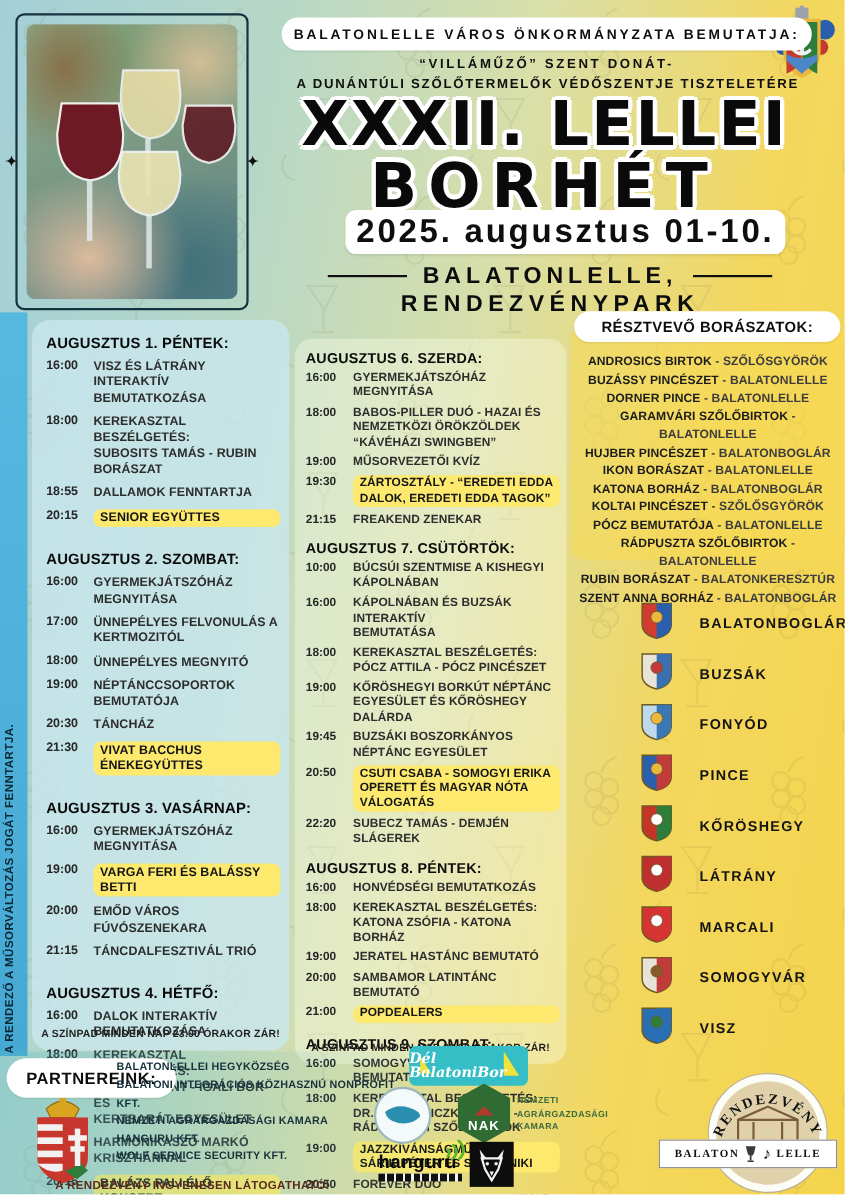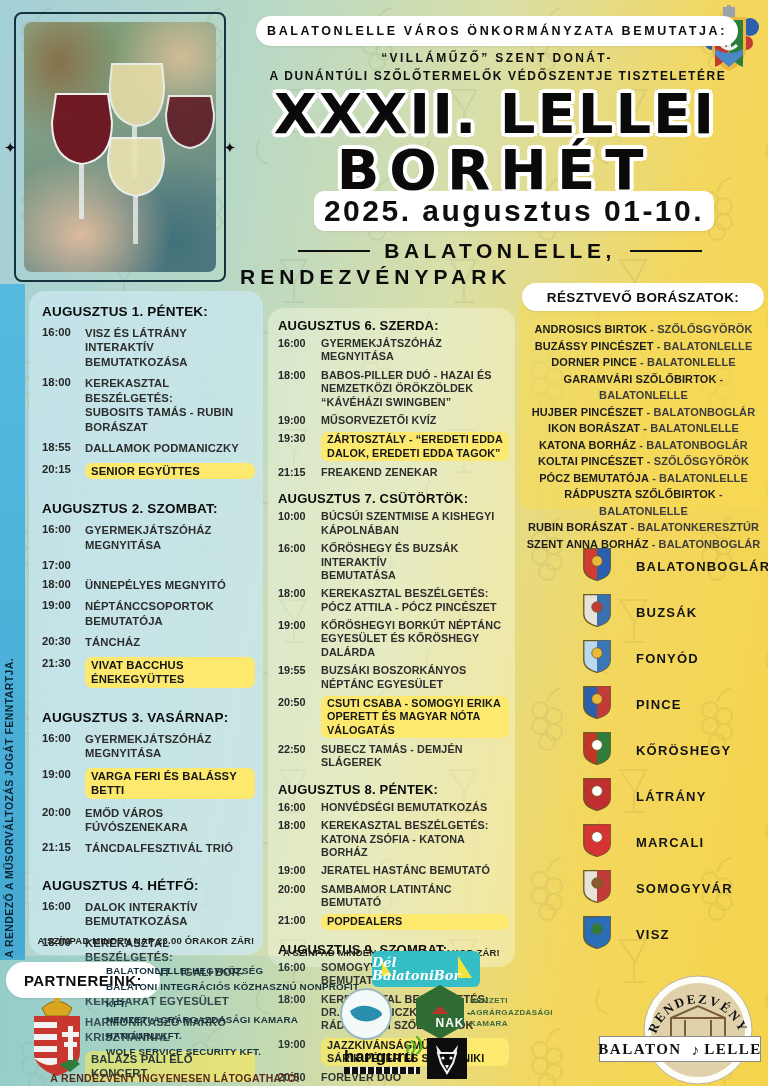--- a/index.html
+++ b/index.html
@@ -34,21 +34,21 @@
     font-size:12px;font-weight:800;letter-spacing:2.4px;color:#101010;}
   .dedic2{position:absolute;left:238px;top:69px;width:520px;text-align:center;
     font-size:12px;font-weight:800;letter-spacing:1.6px;color:#101010;}
   .big-title{position:absolute;left:228px;width:534px;text-align:center;
     font-family:"DejaVu Sans",sans-serif;font-weight:900;color:#0a0a0a;line-height:1;
     text-shadow:-3px -3px 0 #fff,3px -3px 0 #fff,-3px 3px 0 #fff,3px 3px 0 #fff,0 -4px 0 #fff,0 4px 0 #fff,-4px 0 0 #fff,4px 0 0 #fff;}
   .t1{top:86px;font-size:56px;letter-spacing:2px;}
   .t2{top:142px;font-size:56px;letter-spacing:10px;}
   .date-pill{position:absolute;left:302px;top:191px;width:400px;height:40px;border-radius:10px;
     font-size:30px;font-weight:800;letter-spacing:2.5px;margin-left:12px;}
-  .venue{position:absolute;left:240px;top:239px;width:520px;color:#0c0c0c;}
+  .venue{position:absolute;left:240px;top:239px;width:520px;text-align:center;color:#0c0c0c;}
   .venue .v1{display:flex;align-items:center;justify-content:center;gap:14px;
     font-size:21px;font-weight:800;letter-spacing:4.5px;}
   .venue .rule{display:inline-block;width:72px;height:2px;background:#101010;}
   .venue .v2{font-size:21px;font-weight:800;letter-spacing:5px;margin-top:2px;}
   
   .col-panel{position:absolute;border-radius:16px;box-sizing:border-box;}
   .col1{left:29px;top:291px;width:234px;height:664px;background:rgba(201,231,237,.82);padding:13px 8px 26px 13px;}
   .col2{left:268px;top:308px;width:247px;height:659px;background:rgba(250,252,230,.40);padding:10px 6px 26px 10px;}
   .day{margin-bottom:22px;}
   .col2 .day{margin-bottom:12px;}
@@ -95,36 +95,36 @@
   .logo-dbb .txt{font-family:"DejaVu Serif",serif;font-style:italic;font-weight:700;color:#fff;font-size:13px;line-height:1;z-index:2;}
   .sail{position:absolute;width:0;height:0;border-style:solid;}
   .sail.s1{right:8px;top:5px;border-width:22px 0 0 14px;border-color:transparent transparent transparent #f2e23c;}
   .sail.s2{left:10px;top:9px;border-width:16px 0 0 10px;border-color:transparent transparent transparent #f2e23c;}
   .logo-bik{position:absolute;left:340px;top:988px;width:48px;height:48px;border-radius:50%;
     background:#f4f9f9;border:2px solid #9db8bd;display:flex;align-items:center;justify-content:center;}
   .logo-nak{position:absolute;left:416px;top:985px;width:48px;height:54px;background:#2f6b33;
     clip-path:polygon(50% 0,100% 25%,100% 75%,50% 100%,0 75%,0 25%);
     display:flex;flex-direction:column;align-items:center;justify-content:flex-end;padding-bottom:9px;box-sizing:border-box;}
   .logo-nak .roof{width:0;height:0;border-left:9px solid transparent;border-right:9px solid transparent;border-bottom:8px solid #b03a2e;margin-bottom:2px;}
-  .logo-nak .nak-txt{color:#fff;font-weight:800;font-size:12px;letter-spacing:1px;padding-left:20px;}
+  .logo-nak .nak-txt{color:#fff;font-weight:800;font-size:12px;letter-spacing:1px;}
   .nak-caption{position:absolute;left:470px;top:995px;width:90px;font-size:8px;font-weight:800;
     color:#3e6b3e;line-height:1.45;letter-spacing:.4px;white-space:pre-line;}
   .logo-hanguru{position:absolute;left:344px;top:1048px;width:80px;}
   .logo-hanguru .htxt{font-size:17px;font-weight:900;color:#0b0b0b;letter-spacing:.5px;line-height:1;}
   .logo-hanguru .hbar{margin-top:2px;width:76px;height:7px;background:
     repeating-linear-gradient(90deg,#111 0 6px,#f0f0f0 6px 8px);}
   .harcs{position:absolute;left:404px;top:1036px;}
   .logo-wolf{position:absolute;left:427px;top:1038px;width:40px;height:41px;background:#0d0d0d;
     display:flex;align-items:center;justify-content:center;}
   .wolf-caption{position:absolute;left:472px;top:1042px;width:90px;font-size:8.5px;font-weight:800;
     color:#171717;line-height:1.5;letter-spacing:.4px;white-space:pre-line;margin-top:41px;}
   .logo-rp{position:absolute;left:641px;top:974px;}
   .rp-banner{position:absolute;left:599px;top:1036px;width:160px;height:24px;background:#fff;
     border:1px solid #8b8b8b;display:flex;align-items:center;justify-content:center;gap:5px;z-index:3;}
-  .rp-banner .b-word{font-family:"Liberation Serif",serif;font-weight:700;font-size:15px;letter-spacing:1.5px;color:#111;}
+  .rp-banner .b-word{font-family:"Liberation Serif",serif;font-weight:700;font-size:10px;letter-spacing:1.5px;color:#111;}
   .rp-banner .clef{font-size:15px;color:#111;line-height:1;}
 </style>
 </head>
 <body>
 
 <div class="poster">
 
   <svg class="wm" width="768" height="1086">
     <defs>
       <pattern id="wmp" width="170" height="170" patternUnits="userSpaceOnUse">
@@ -204,35 +204,37 @@
             <span class="etext">VISZ ÉS LÁTRÁNY INTERAKTÍV
 BEMUTATKOZÁSA</span>
           </div>
           <div class="event">
             <span class="time">18:00</span>
             <span class="etext">KEREKASZTAL BESZÉLGETÉS:
 SUBOSITS TAMÁS - RUBIN BORÁSZAT</span>
           </div>
           <div class="event">
             <span class="time">18:55</span>
-            <span class="etext">DALLAMOK PODMANICZKY</span>
+            <span class="etext">DALLAMOK FENNTARTJA</span>
           </div>
           <div class="event">
             <span class="time">20:15</span>
             <span class="etext hl">SENIOR EGYÜTTES</span>
           </div>
         </section>
         <section class="day">
           <h3 class="day-title">AUGUSZTUS 2. SZOMBAT:</h3>
           <div class="event">
             <span class="time">16:00</span>
             <span class="etext">GYERMEKJÁTSZÓHÁZ MEGNYITÁSA</span>
           </div>
           <div class="event">
             <span class="time">17:00</span>
+            <span class="etext">ÜNNEPÉLYES FELVONULÁS A
+KERTMOZITÓL</span>
           </div>
           <div class="event">
             <span class="time">18:00</span>
             <span class="etext">ÜNNEPÉLYES MEGNYITÓ</span>
           </div>
           <div class="event">
             <span class="time">19:00</span>
             <span class="etext">NÉPTÁNCCSOPORTOK
 BEMUTATÓJA</span>
           </div>
@@ -319,46 +321,46 @@
         </section>
         <section class="day">
           <h3 class="day-title">AUGUSZTUS 7. CSÜTÖRTÖK:</h3>
           <div class="event">
             <span class="time">10:00</span>
             <span class="etext">BÚCSÚI SZENTMISE A KISHEGYI
 KÁPOLNÁBAN</span>
           </div>
           <div class="event">
             <span class="time">16:00</span>
-            <span class="etext">KŐRÖSHEGY ÉS BUZSÁK INTERAKTÍV
+            <span class="etext">KÁPOLNÁBAN ÉS BUZSÁK INTERAKTÍV
 BEMUTATÁSA</span>
           </div>
           <div class="event">
             <span class="time">18:00</span>
             <span class="etext">KEREKASZTAL BESZÉLGETÉS:
 PÓCZ ATTILA - PÓCZ PINCÉSZET</span>
           </div>
           <div class="event">
             <span class="time">19:00</span>
             <span class="etext">KŐRÖSHEGYI BORKÚT NÉPTÁNC
 EGYESÜLET ÉS KŐRÖSHEGY
 DALÁRDA</span>
           </div>
           <div class="event">
-            <span class="time">19:55</span>
+            <span class="time">19:45</span>
             <span class="etext">BUZSÁKI BOSZORKÁNYOS
 NÉPTÁNC EGYESÜLET</span>
           </div>
           <div class="event">
             <span class="time">20:50</span>
             <span class="etext hl">CSUTI CSABA - SOMOGYI ERIKA
 OPERETT ÉS MAGYAR NÓTA VÁLOGATÁS</span>
           </div>
           <div class="event">
-            <span class="time">22:50</span>
+            <span class="time">22:20</span>
             <span class="etext">SUBECZ TAMÁS - DEMJÉN SLÁGEREK</span>
           </div>
         </section>
         <section class="day">
           <h3 class="day-title">AUGUSZTUS 8. PÉNTEK:</h3>
           <div class="event">
             <span class="time">16:00</span>
             <span class="etext">HONVÉDSÉGI BEMUTATKOZÁS</span>
           </div>
           <div class="event">

